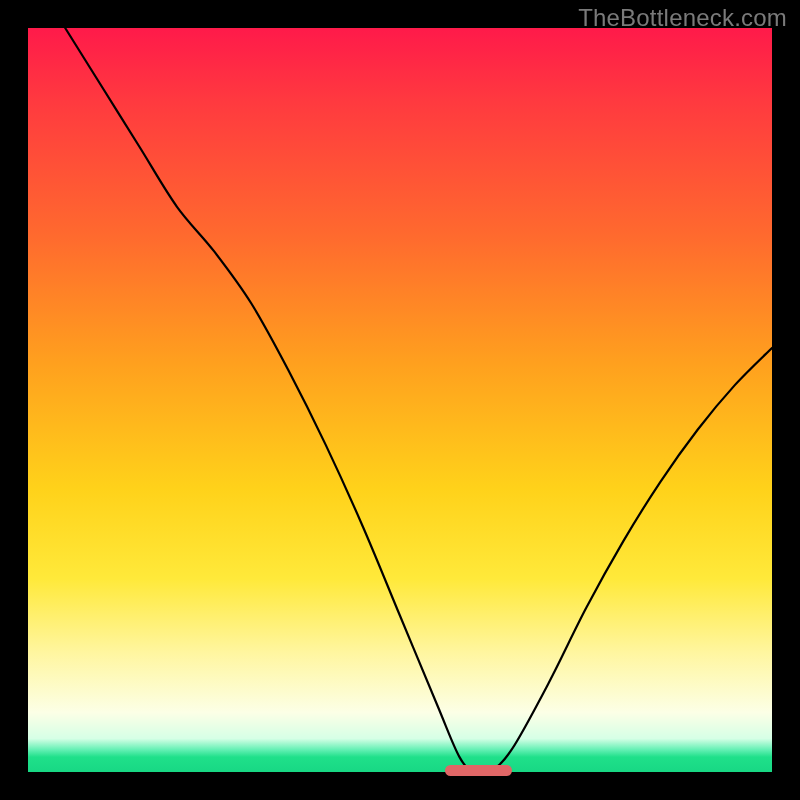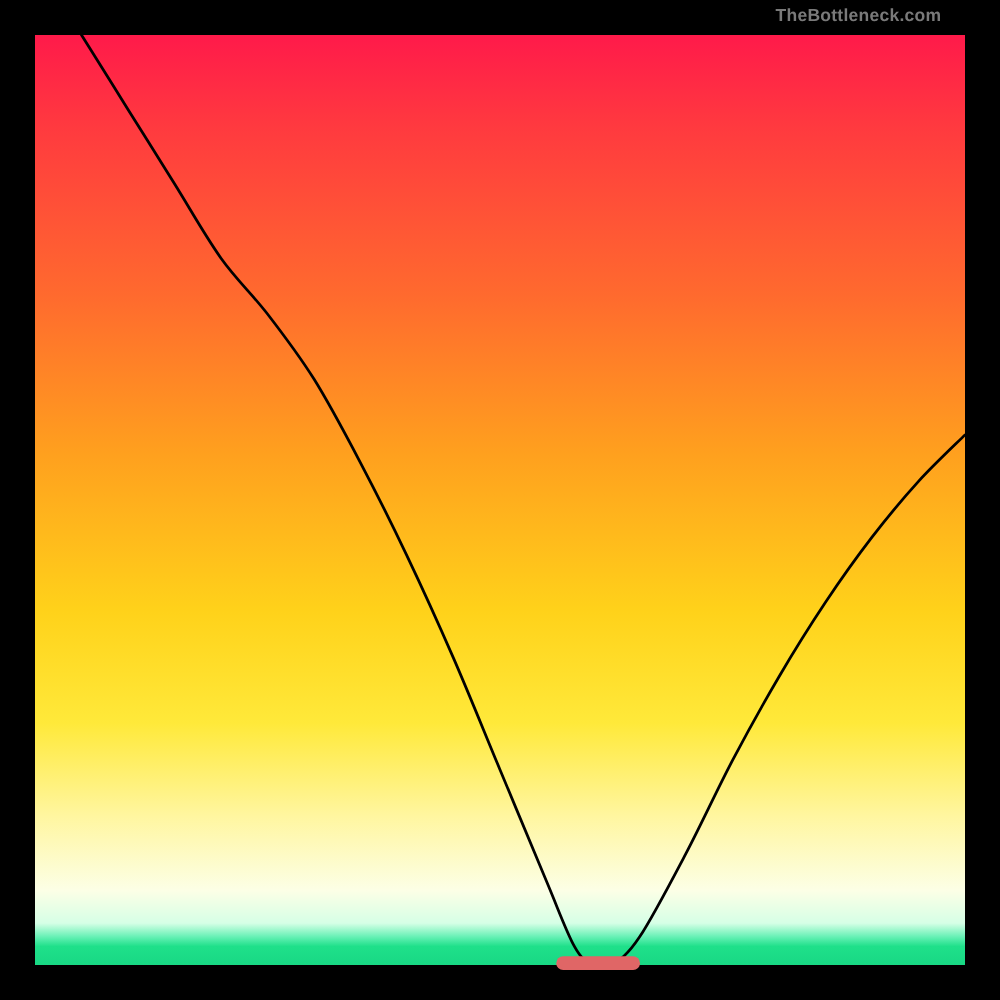--- a/index.html
+++ b/index.html
@@ -35,24 +35,24 @@
       #fcffe6 92%,
       #d6ffe6 95.5%,
       #64f0b4 97%,
       #1fe08a 98%,
       #18d884 100%
     );
   }
   .watermark {
     position: absolute;
     top: 4px;
-    right: 47px;
+    right: 13px;
     font-family: Arial, Helvetica, sans-serif;
-    font-size: 14px;
-    font-weight: 700;
+    font-size: 24px;
+    font-weight: 400;
     color: #7a7a7a;
     letter-spacing: 0.2px;
   }
   svg.curve {
     position: absolute;
     left: 0;
     top: 0;
     width: 744px;
     height: 744px;
     overflow: visible;

